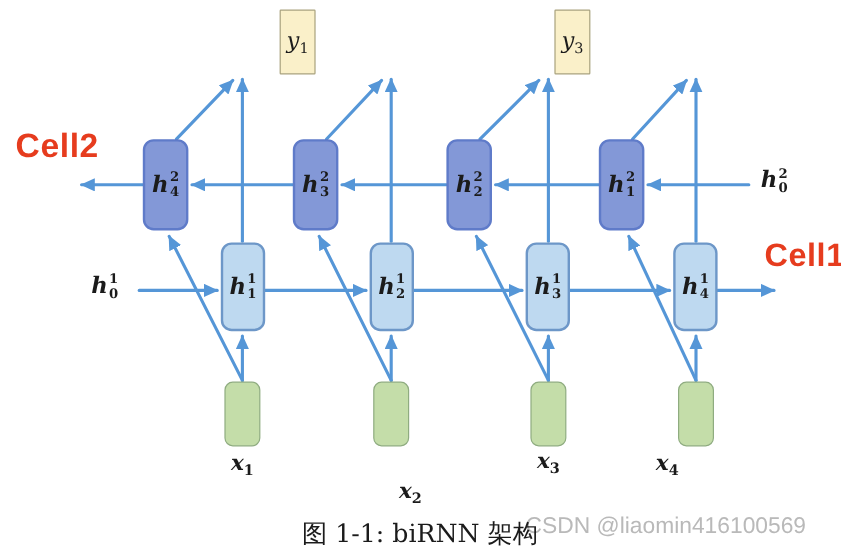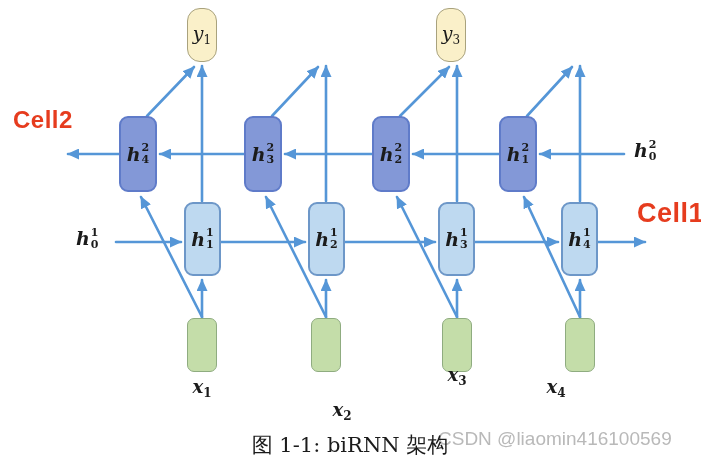--- a/index.html
+++ b/index.html
@@ -3,38 +3,38 @@
 <meta charset="utf-8">
 <style>
   html,body{margin:0;padding:0;}
   body{background:#fff;font-family:"Liberation Sans",sans-serif;}
   #stage{position:relative;width:701px;height:460px;background:var(--bg,#fff);overflow:hidden;}
   #wires{position:absolute;left:0;top:0;width:701px;height:460px;}
   .arrow{stroke:var(--arrow,#5596d7);stroke-width:2.6;stroke-linecap:round;marker-end:url(#ah);fill:none;}
   #ah path{fill:var(--arrow,#5596d7);}
 
   .box{position:absolute;display:flex;align-items:center;justify-content:center;box-sizing:border-box;}
-  .box.y{width:30px;height:54px;border-radius:13px;background:var(--y-fill,#faf0c9);border:1.6px solid var(--y-border,#a9a27d);}
+  .box.y{width:30px;height:54px;border-radius:1px;background:var(--y-fill,#faf0c9);border:1.6px solid var(--y-border,#a9a27d);margin-left:46px;}
   .box.h2{width:38px;height:76px;border-radius:9px;background:var(--h2-fill,#8398d7);border:2px solid var(--h2-border,#5f7bc9);}
   .box.h1{width:37px;height:74px;border-radius:9px;background:var(--h1-fill,#bed9f0);border:2px solid var(--h1-border,#6d97c8);}
   .box.x{width:30px;height:54px;border-radius:7px;background:var(--x-fill,#c4dda9);border:1.6px solid var(--x-border,#8fac80);}
 
   .mstack{display:inline-flex;align-items:center;color:var(--text,#1b1b1b);}
   .mbase{font-family:"DejaVu Serif",serif;font-style:italic;font-weight:bold;font-size:19px;line-height:1;}
   .mscripts{display:inline-flex;flex-direction:column;align-items:flex-start;margin-left:1px;}
   .msup,.msub{font-family:"DejaVu Serif",serif;font-weight:bold;font-size:11px;line-height:1.05;font-style:normal;}
 
   .ylabel{font-family:"DejaVu Serif",serif;font-style:italic;font-size:19px;color:var(--text,#1b1b1b);line-height:1;}
   .ylabel .ssub{font-size:12px;font-style:normal;vertical-align:-4px;}
 
   .xlabel{position:absolute;width:44px;text-align:center;font-family:"DejaVu Serif",serif;font-style:italic;font-weight:bold;font-size:18px;color:var(--text,#1b1b1b);line-height:1;}
   .xlabel .ssub{font-size:12px;font-style:normal;vertical-align:-4px;}
 
   .mfloat{position:absolute;}
-  .cell-label{position:absolute;font-family:"Liberation Sans",sans-serif;font-weight:bold;font-size:24px;color:var(--accent-red,#e63c1e);line-height:1;letter-spacing:0.5px;}
+  .cell-label{position:absolute;font-family:"Liberation Sans",sans-serif;font-weight:bold;font-size:28px;color:var(--accent-red,#e63c1e);line-height:1;letter-spacing:0.5px;}
 
   .caption{position:absolute;left:180px;top:431px;width:340px;text-align:center;font-family:"DejaVu Serif",serif;font-size:21px;color:var(--text,#1b1b1b);white-space:nowrap;}
   .watermark{position:absolute;left:438px;top:428px;width:263px;font-family:"Liberation Sans",sans-serif;font-size:19px;color:var(--watermark,#b9b9b9);white-space:nowrap;}
 </style>
 </head>
 <body>
 
 <div id="stage">
 
   <svg id="wires" viewBox="0 0 701 460" xmlns="http://www.w3.org/2000/svg">
@@ -73,21 +73,21 @@
 
     <line class="arrow" x1="147" y1="116" x2="194" y2="67"></line>
     <line class="arrow" x1="272" y1="116" x2="318" y2="67"></line>
     <line class="arrow" x1="400" y1="116" x2="449" y2="67"></line>
     <line class="arrow" x1="527" y1="116" x2="572" y2="67"></line>
   </svg>
 
   <div class="box y" style="left:187px;top:8px;">
     <span class="ylabel"><span>y</span><span class="ssub">1</span></span>
   </div>
-  <div class="box y" style="left:436px;top:8px;">
+  <div class="box y" style="left:416px;top:8px;">
     <span class="ylabel"><span>y</span><span class="ssub">3</span></span>
   </div>
 
   <div class="box h2" style="left:119px;top:116px;">
     <span class="mstack">
         <span class="mbase">h</span>
         <span class="mscripts">
           <span class="msup">2</span>
           <span class="msub">4</span>
         </span>
@@ -158,21 +158,21 @@
       </span>
   </div>
 
   <div class="box x" style="left:187px;top:318px;"></div>
   <div class="box x" style="left:311px;top:318px;"></div>
   <div class="box x" style="left:442px;top:318px;"></div>
   <div class="box x" style="left:565px;top:318px;"></div>
 
   <div class="xlabel" style="left:180px;top:378px;"><span>x</span><span class="ssub">1</span></div>
   <div class="xlabel" style="left:320px;top:378px;margin-top:23px;"><span>x</span><span class="ssub">2</span></div>
-  <div class="xlabel" style="left:435px;top:366px;"><span>x</span><span class="ssub">3</span></div>
+  <div class="xlabel" style="left:435px;top:376px;"><span>x</span><span class="ssub">3</span></div>
   <div class="xlabel" style="left:534px;top:378px;"><span>x</span><span class="ssub">4</span></div>
 
   <div class="mfloat" style="left:76px;top:227px;">
     <span class="mstack">
         <span class="mbase">h</span>
         <span class="mscripts">
           <span class="msup">1</span>
           <span class="msub">0</span>
         </span>
       </span>

